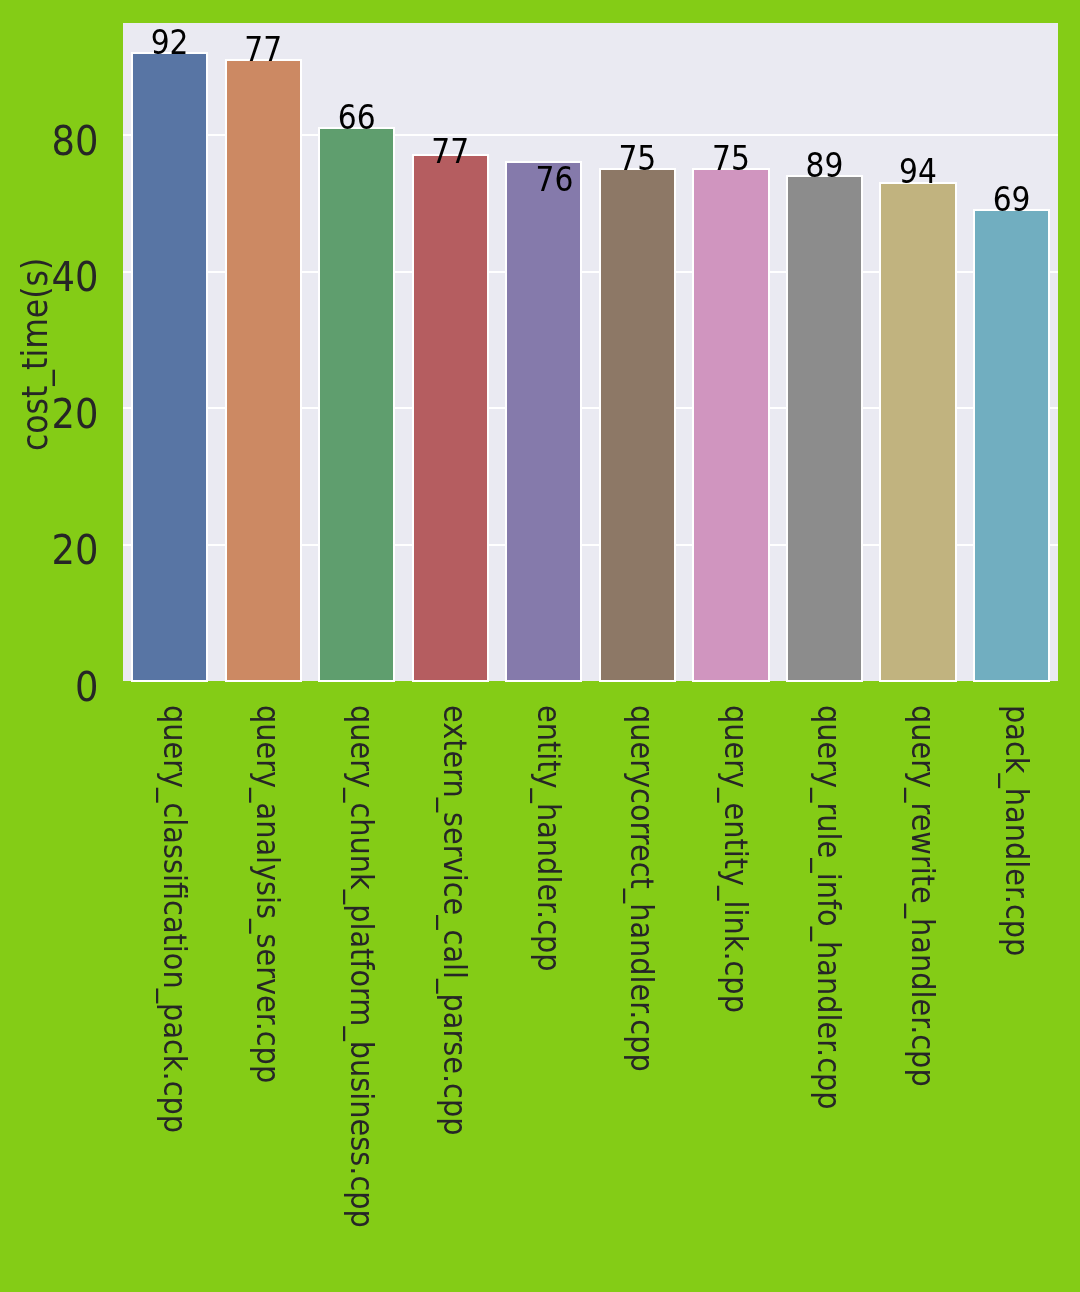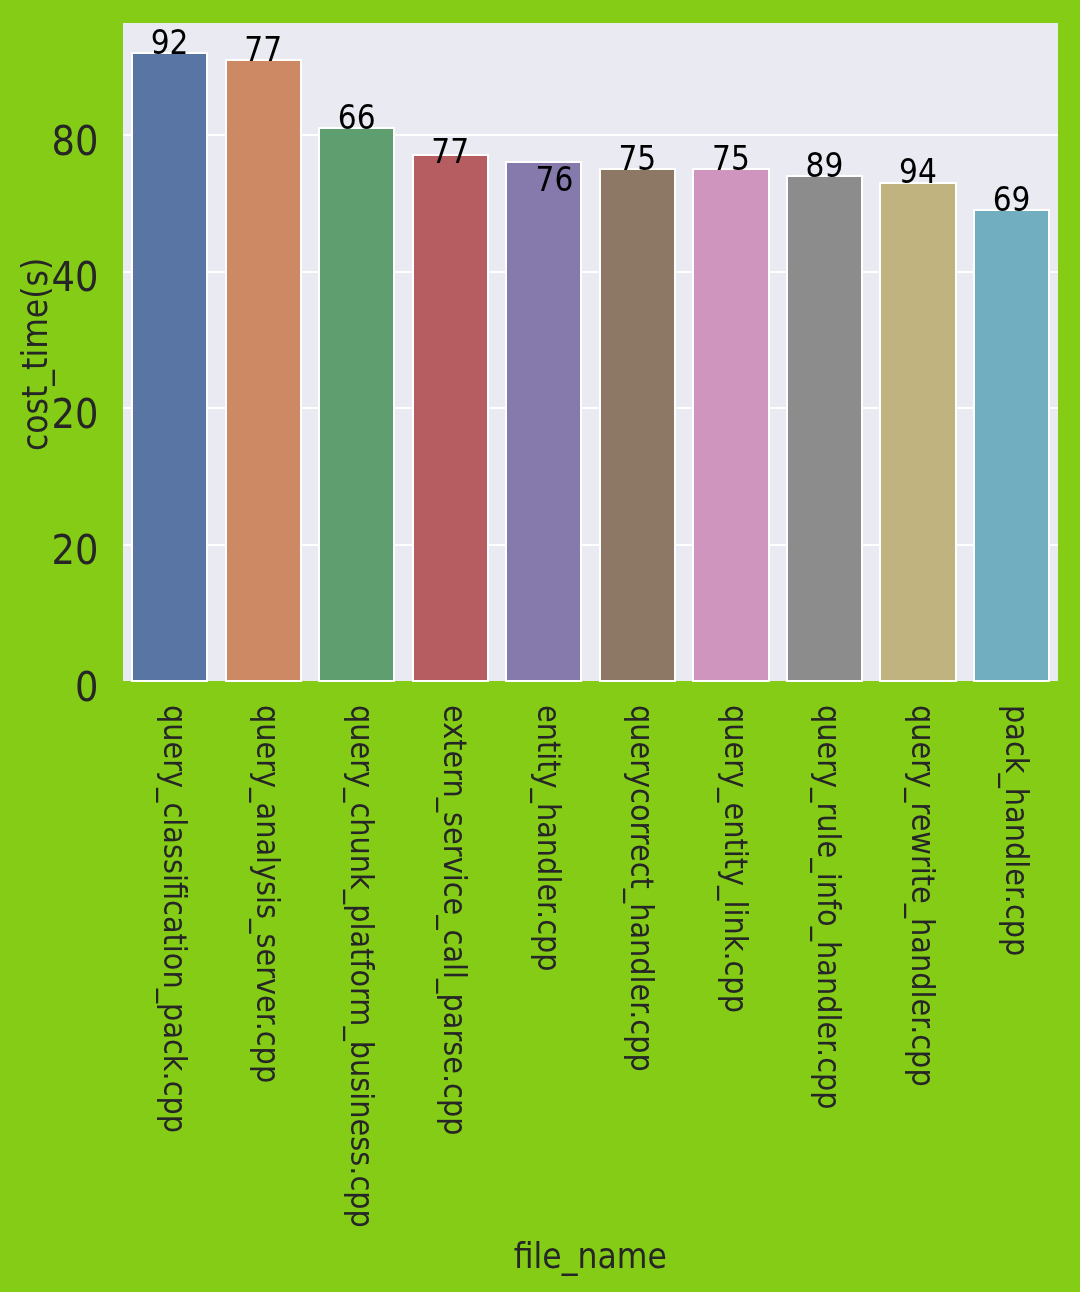--- a/index.html
+++ b/index.html
@@ -74,15 +74,14 @@
   <div class="x-tick-label" style="left: 377.7px; top: 705px;">query_chunk_platform_business.cpp</div>
   <div class="x-tick-label" style="left: 471.25px; top: 705px;">extern_service_call_parse.cpp</div>
   <div class="x-tick-label" style="left:564.80px;top:705px">entity_handler.cpp</div>
   <div class="x-tick-label" style="left:658.35px;top:705px">querycorrect_handler.cpp</div>
   <div class="x-tick-label" style="left:751.90px;top:705px">query_entity_link.cpp</div>
   <div class="x-tick-label" style="left: 845.45px; top: 705px;">query_rule_info_handler.cpp</div>
   <div class="x-tick-label" style="left: 939px; top: 705px;">query_rewrite_handler.cpp</div>
   <div class="x-tick-label" style="left: 1032.55px; top: 705px;">pack_handler.cpp</div>
 
   <div id="y-axis-label">cost_time(s)</div>
-  <div id="x-axis-label">file_name</div>
 
 </div>
 
 </body></html>

